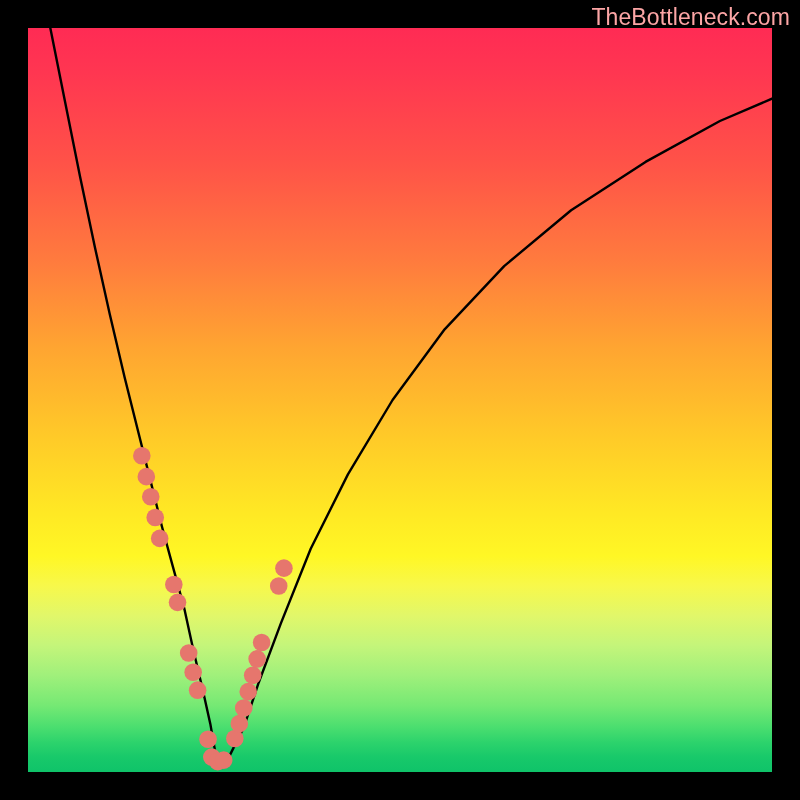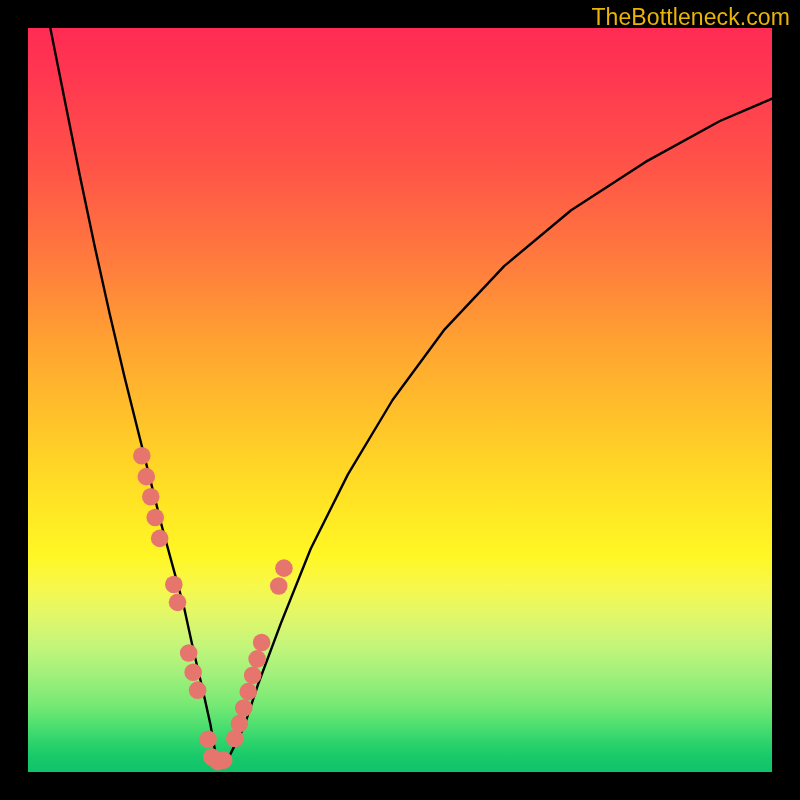--- a/index.html
+++ b/index.html
@@ -51,21 +51,21 @@
       #4ade6f 94%,
       #2dd36c 96%,
       #18c96a 98%,
       #0fc369 100%
     );
   }
   .watermark {
     position: absolute;
     top: 4px;
     right: 10px;
-    color: #eab308;
+    color: #fca5a5;
     font-size: 23px;
     font-weight: 500;
     letter-spacing: 0.1px;
     user-select: none;
   }
   svg.curve {
     position: absolute;
     left: 0;
     top: 0;
     width: 100%;

